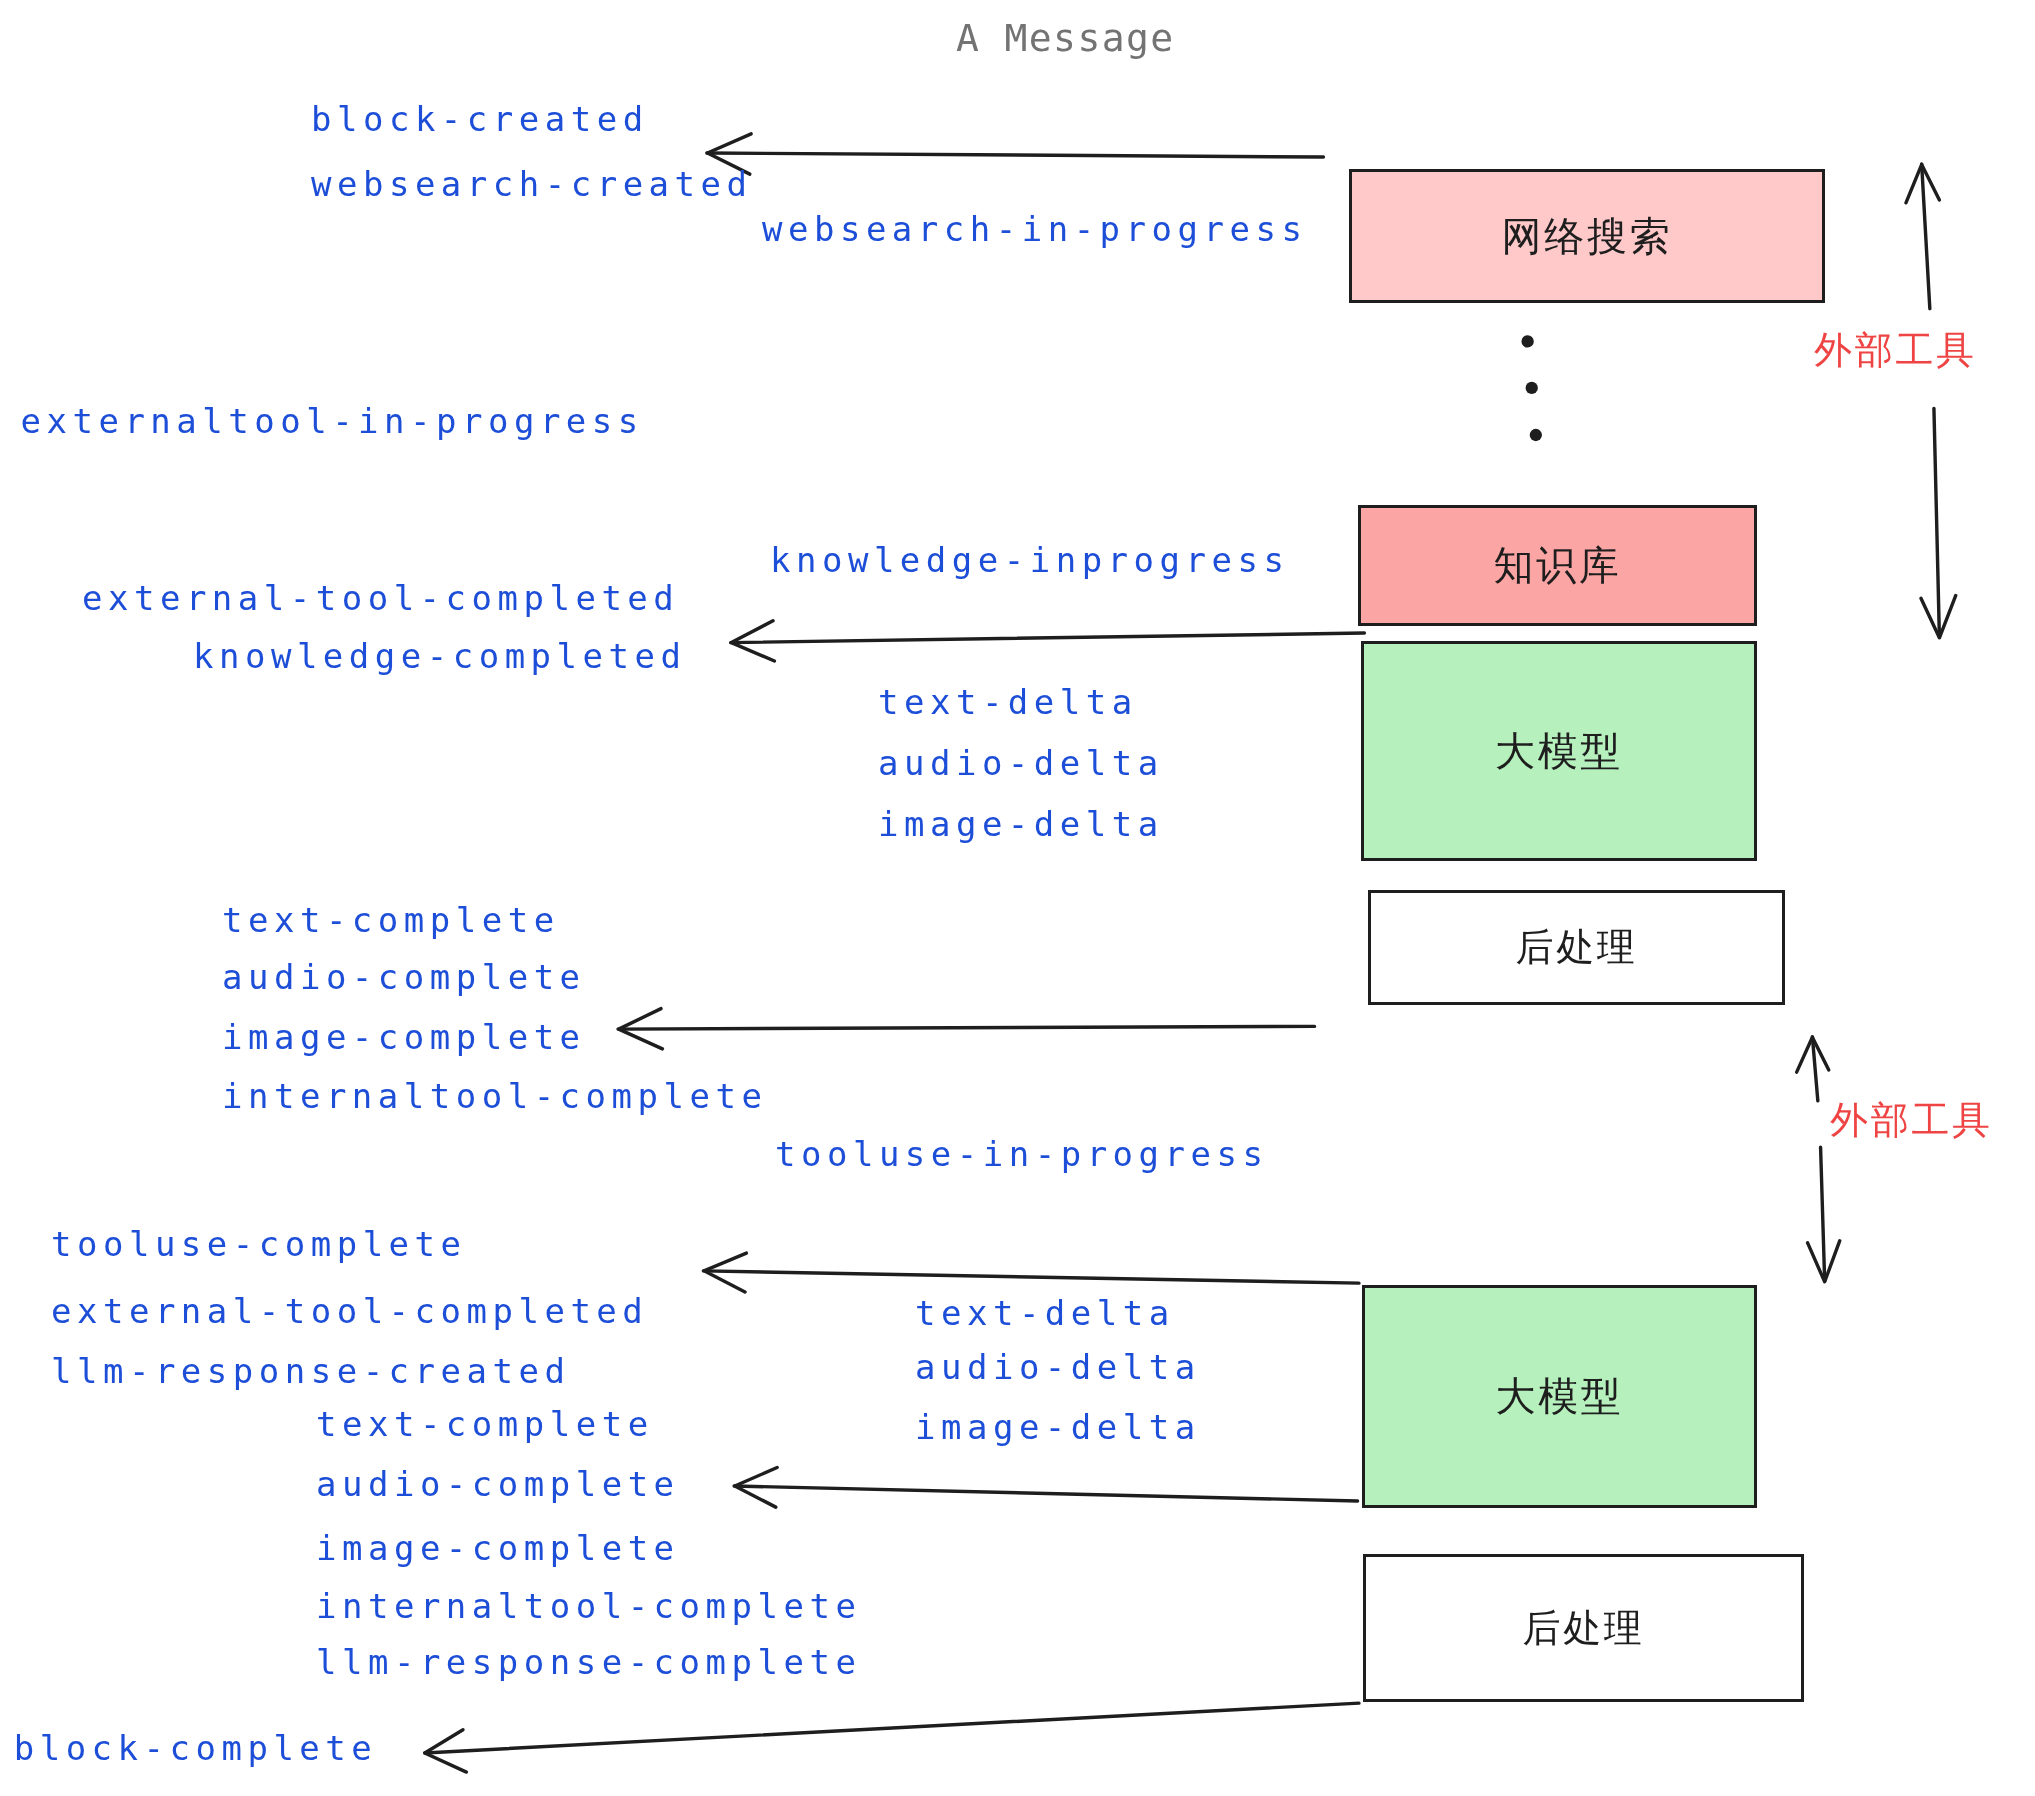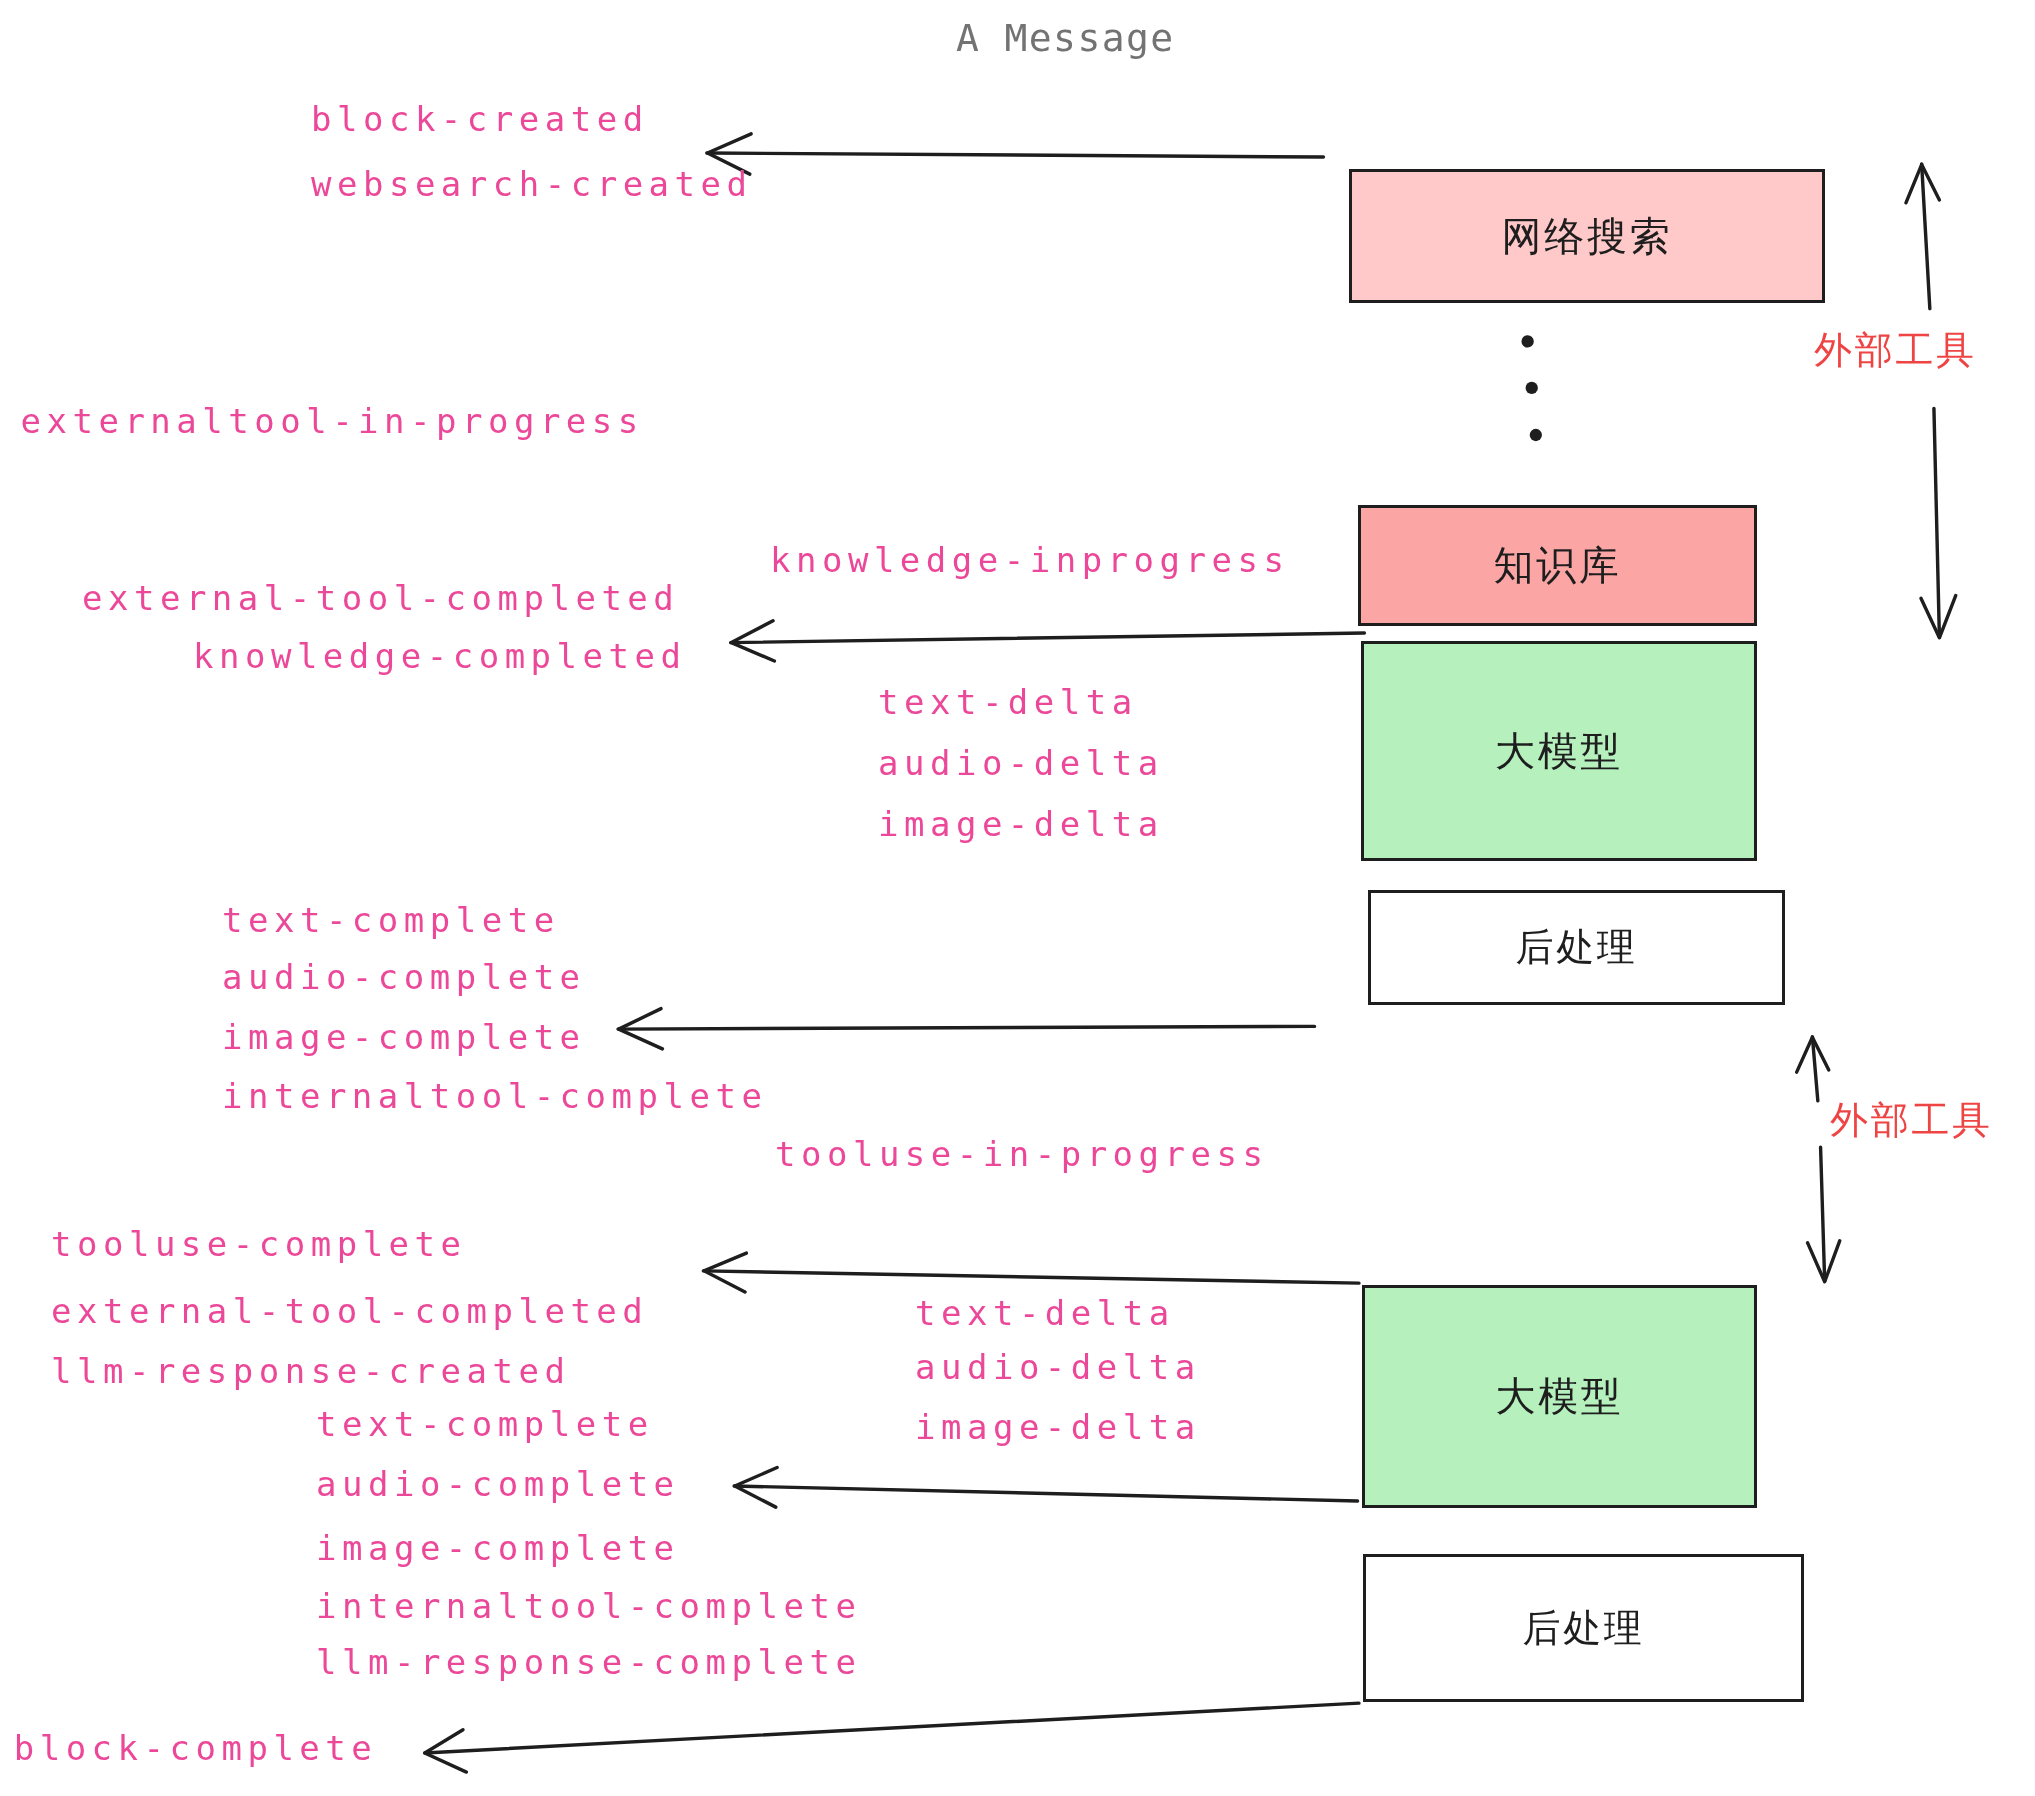--- a/index.html
+++ b/index.html
@@ -13,21 +13,21 @@
     color: #1e1e1e;
   }
   #arrows { position: absolute; left: 0; top: 0; }
   .ev {
     position: absolute;
     font-family: "DejaVu Sans Mono", monospace;
     font-size: 34px;
     letter-spacing: 5.5px;
     line-height: 1;
     white-space: nowrap;
-    color: #ec4899;
+    color: #1d4ed8;
   }
   .title {
     position: absolute;
     font-family: "DejaVu Sans Mono", monospace;
     font-size: 38px;
     letter-spacing: 1.4px;
     line-height: 1;
     white-space: nowrap;
     color: #737373;
   }
@@ -111,20 +111,21 @@
       <circle cx="2237" cy="500" r="9"></circle>
       <circle cx="2243" cy="568" r="9"></circle>
       <circle cx="2249" cy="637" r="9"></circle>
     </g>
   </svg>
 
   <div class="title" style="left:956px; top:19px; position:absolute;">A Message</div>
 
   <div class="ev" style="left:311px;  top:102px;">block-created</div>
   <div class="ev" style="left:311px;  top:167px;">websearch-created</div>
+  <div class="ev" style="left:762px; top:212px;">websearch-in-progress</div>
   <div class="ev" style="left:20.5px;   top:404px;">externaltool-in-progress</div>
   <div class="ev" style="left:770px; top:543px;">knowledge-inprogress</div>
   <div class="ev" style="left:82px;  top:581px;">external-tool-completed</div>
   <div class="ev" style="left:193px;  top:639px;">knowledge-completed</div>
 
   <div class="ev" style="left:878px; top:685px;">text-delta</div>
   <div class="ev" style="left:878px; top:746px;">audio-delta</div>
   <div class="ev" style="left:878px; top:807px;">image-delta</div>
 
   <div class="ev" style="left:222px;  top:903px;">text-complete</div>

